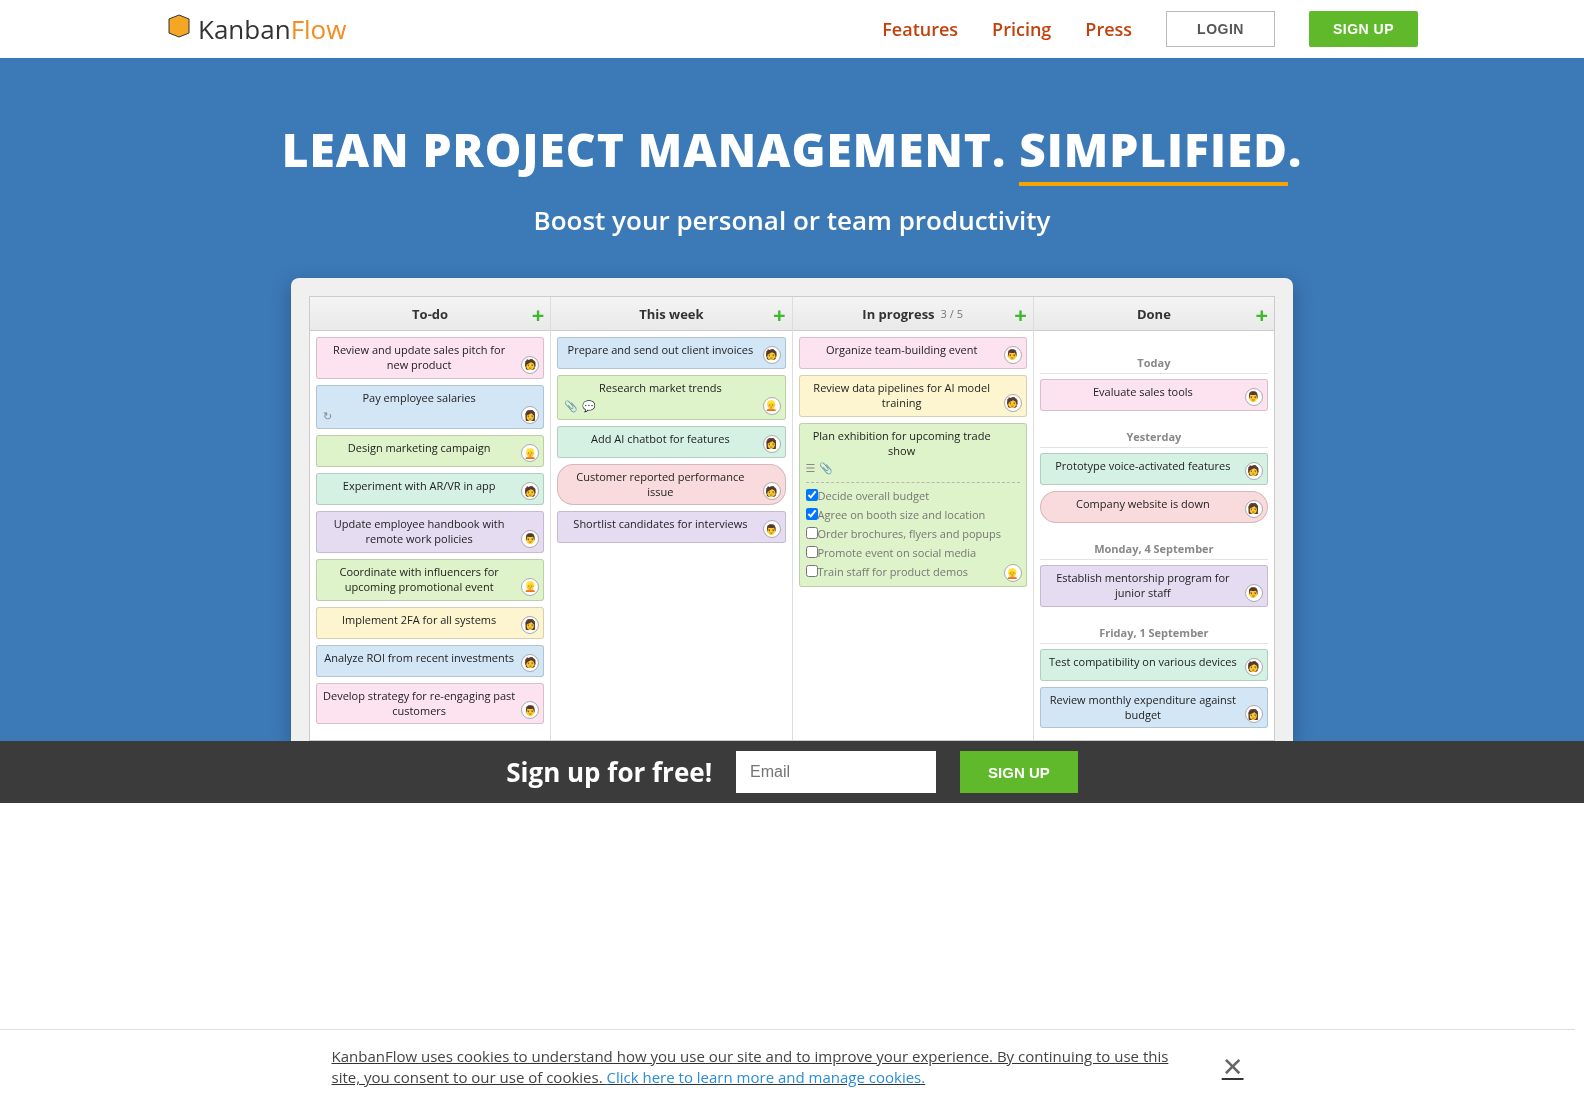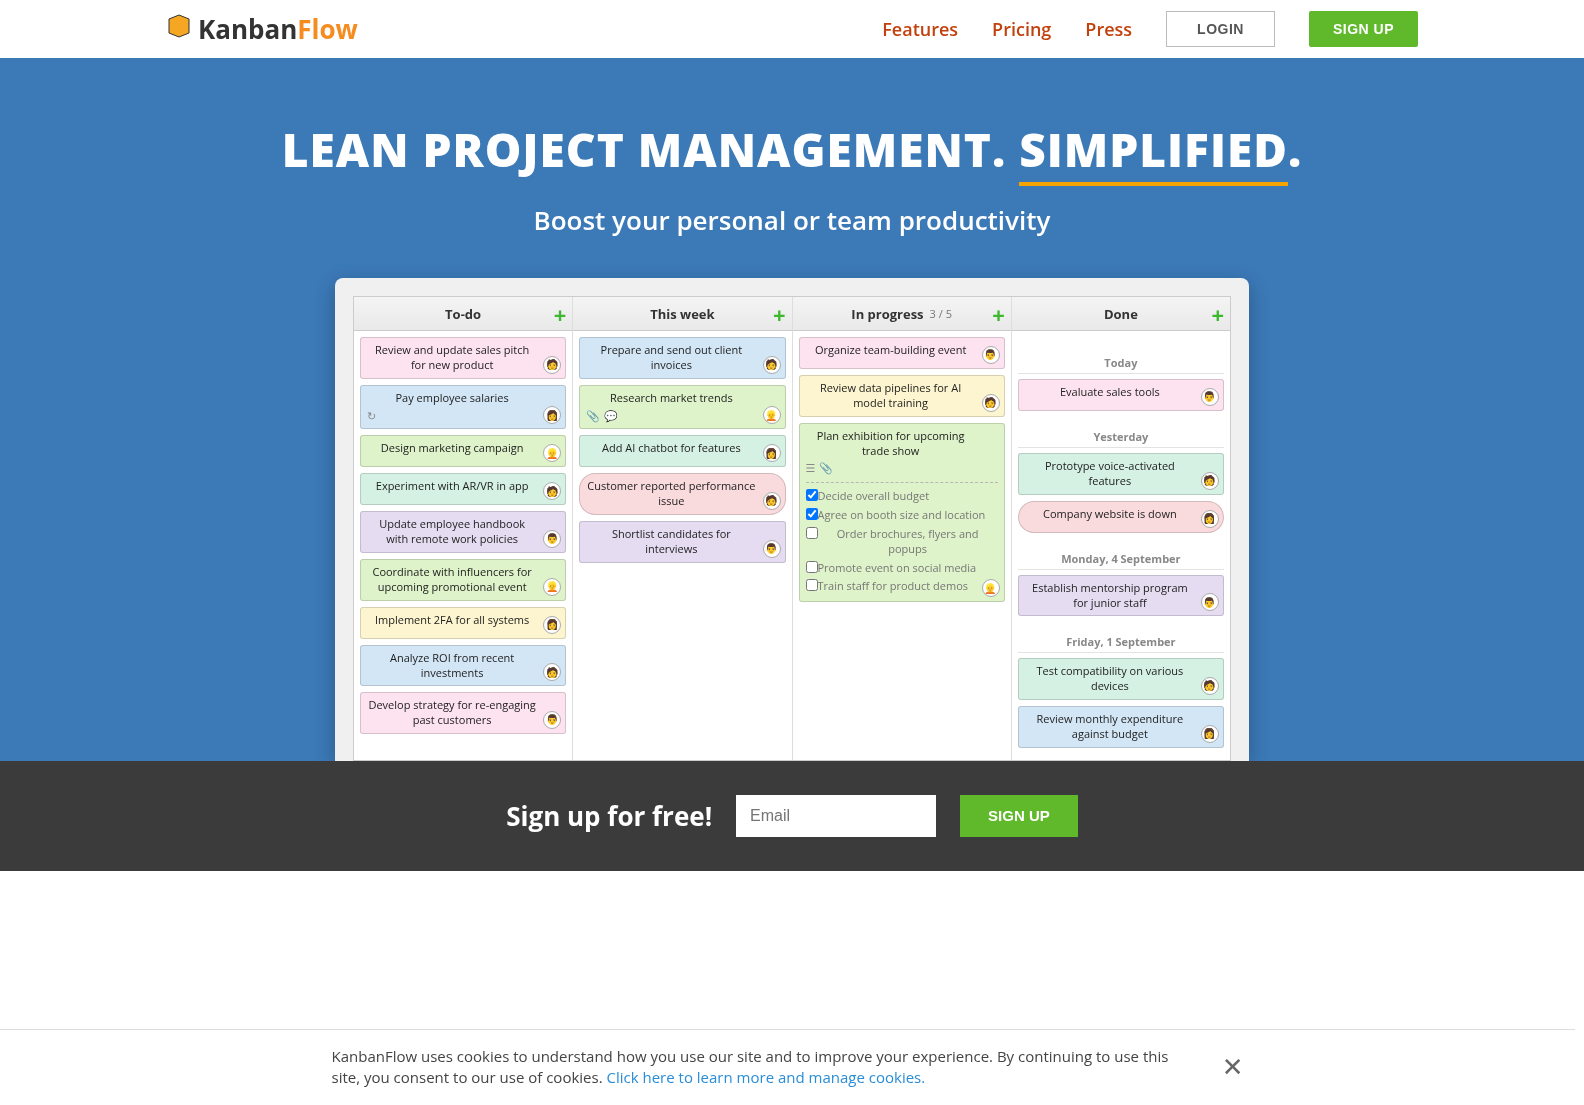--- a/index.html
+++ b/index.html
@@ -1,35 +1,35 @@
 <!DOCTYPE html>
 <html><head>
 <meta charset="utf-8">
 <style>
 * { margin: 0; padding: 0; box-sizing: border-box; }
 body { font-family: "Open Sans", "Segoe UI", Arial, sans-serif; color: #333; overflow-x: hidden; }
 
 
 .header { height: 58px; background: #fff; display: flex; align-items: center; justify-content: space-between; padding: 0 24px; max-width: 1300px; margin: 0 auto; }
-.logo { display: flex; align-items: center; font-size: 26px; font-weight: 700; color: #333; }
+.logo { display: flex; align-items: center; font-size: 26px; font-weight: 400; color: #333; }
 .logo-icon { margin-right: 6px; }
 .logo .flow { color: #f68b1f; }
 .nav { display: flex; align-items: center; gap: 34px; }
 .nav a { color: #c2410c; text-decoration: none; font-size: 18px; font-weight: 600; }
 .btn-login { border: 1px solid #bbb; background: #fff; padding: 9px 30px; font-size: 14px; font-weight: 700; color: #555; letter-spacing: 0.5px; cursor: pointer; }
 .btn-signup { background: #5fb92a; color: #fff; border: none; padding: 10px 24px; font-size: 14px; font-weight: 700; letter-spacing: 0.5px; cursor: pointer; border-radius: 2px; }
 
 
 .hero { background: #3b79b7; padding: 60px 0 0; text-align: center; }
 .hero h1 { color: #fff; font-size: 46px; font-weight: 800; letter-spacing: 1px; }
 .hero h1 .simplified { border-bottom: 4px solid #f5a300; padding-bottom: 2px; }
 .hero .sub { color: #ffffff; font-size: 26px; font-weight: 600; margin-top: 22px; margin-bottom: 40px; }
 
 
-.board-wrap { background: #f0f0f0; border-radius: 8px 8px 0 0; width: 914px; margin: 0 auto; padding: 18px 18px 0; box-shadow: 0 6px 20px rgba(0,0,0,0.25); }
+.board-wrap { background: #f0f0f0; border-radius: 8px 8px 0 0; width: 1002px; margin: 0 auto; padding: 18px 18px 0; box-shadow: 0 6px 20px rgba(0,0,0,0.25); }
 .board-inner { background: #fff; border: 1px solid #ccc; }
 .cols { display: flex; }
 .col { flex: 1; border-right: 1px solid #ddd; min-width: 0; }
 .col:last-child { border-right: none; }
 .col-head { background: linear-gradient(#f4f4f4,#e9e9e9); border-bottom: 1px solid #ccc; height: 34px; display: flex; align-items: center; justify-content: center; position: relative; font-size: 13px; font-weight: 700; color: #333; }
 .col-head .limit { font-size: 11px; font-weight: 400; color: #777; margin-left: 6px; }
 .plus-icon { position: absolute; right: 6px; font-size: 22px; color: #3eb82e; font-weight: 700; cursor: pointer; line-height: 1; }
 .col-body { padding: 6px; }
 
 
@@ -45,28 +45,28 @@
 .avatar { position: absolute; right: 4px; bottom: 4px; width: 18px; height: 18px; border-radius: 50%; background: #fff; border: 1px solid #aaa; display: flex; align-items: center; justify-content: center; font-size: 10px; }
 .card-icons { margin-top: 3px; color: #888; font-size: 11px; display: flex; gap: 4px; }
 .date-head { font-size: 11px; font-weight: 700; color: #888; margin: 18px 0 5px; border-bottom: 1px solid #e3e3e3; padding-bottom: 3px;}
 
 
 .subtasks { border-top: 1px dashed #b7b7b7; margin-top: 6px; padding-top: 4px; }
 .subtask { display: flex; font-size: 11px; color: #777; padding: 2px 0; }
 .subtask input { width: 12px; height: 12px; }
 
 
-.signup-bar { background: #3b3b3b; padding: 34px 0; }
+.signup-bar { background: #3b3b3b; padding: 10px 0; }
 .signup-inner { display: flex; align-items: center; justify-content: center; gap: 24px; }
 .signup-inner h2 { color: #fff; font-size: 26px; font-weight: 700; }
 .email-input { width: 200px; height: 42px; padding: 0 14px; font-size: 16px; border: none; }
 .btn-signup2 { background: #5fb92a; color: #fff; border: none; height: 42px; padding: 0 28px; font-size: 15px; font-weight: 700; cursor: pointer; }
 
 
-.cookie { position: fixed; bottom: 0; left: 0; right: 9px; background: #fff; border-top: 1px solid #ddd; padding: 16px 0; }
+.cookie { position: fixed; bottom: 0; left: 0; right: 9px; background: #fff; border-top: 1px solid #ddd; padding: 16px 0; text-decoration: underline; }
 .cookie-inner { max-width: 912px; margin: 0 auto; display: flex; align-items: center; gap: 30px; font-size: 15px; color: #444; line-height: 1.45; }
 .cookie a { color: #2a8dd8; text-decoration: none; }
 .cookie-close { font-size: 26px; color: #666; cursor: pointer; flex-shrink: 0; }
 
 .spacer { height: 110px; background:#fff;}
 </style>
 </head>
 <body>
 
 <div class="header">

